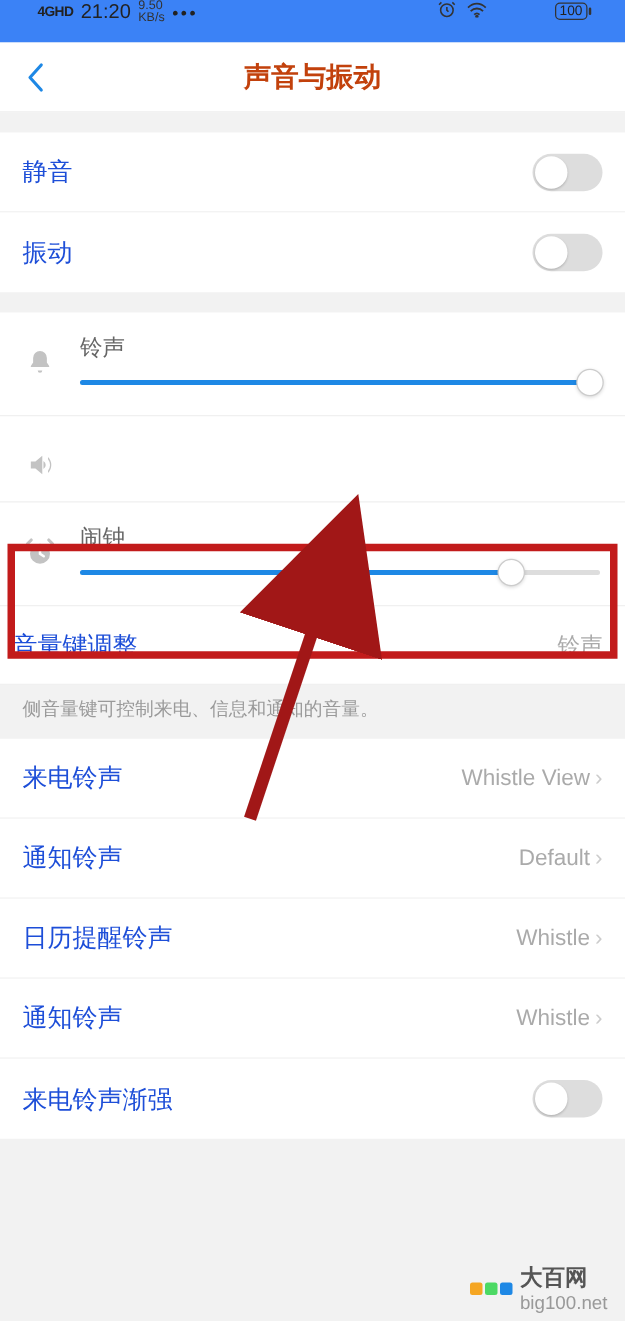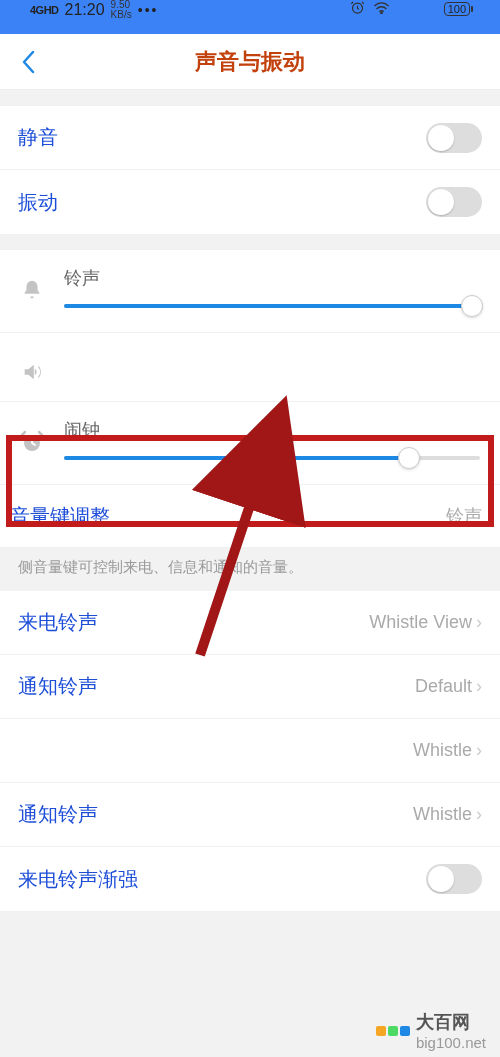--- a/index.html
+++ b/index.html
@@ -163,20 +163,21 @@
       </span>
   </div>
   <div class="row">
     <span class="label">通知铃声</span>
     <span class="value">
         <span>Default</span>
         <span class="chev-r">›</span>
       </span>
   </div>
   <div class="row">
+    <span class="label">日历提醒铃声</span>
     <span class="value">
         <span>Whistle</span>
         <span class="chev-r">›</span>
       </span>
   </div>
   <div class="row">
     <span class="label">通知铃声</span>
     <span class="value">
         <span>Whistle</span>
         <span class="chev-r">›</span>

